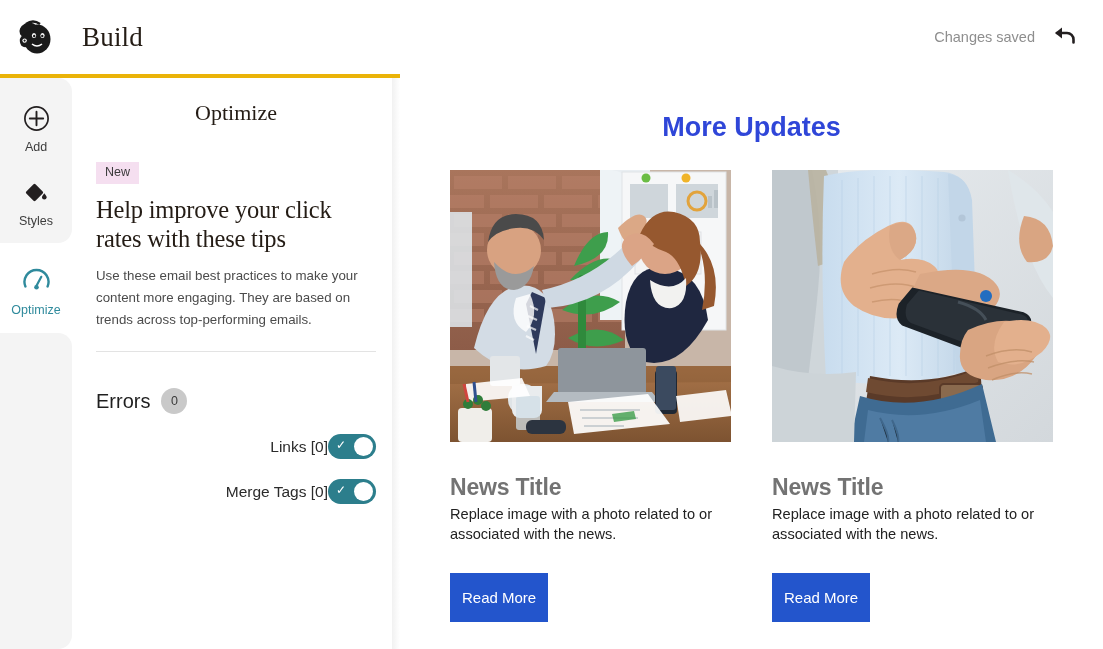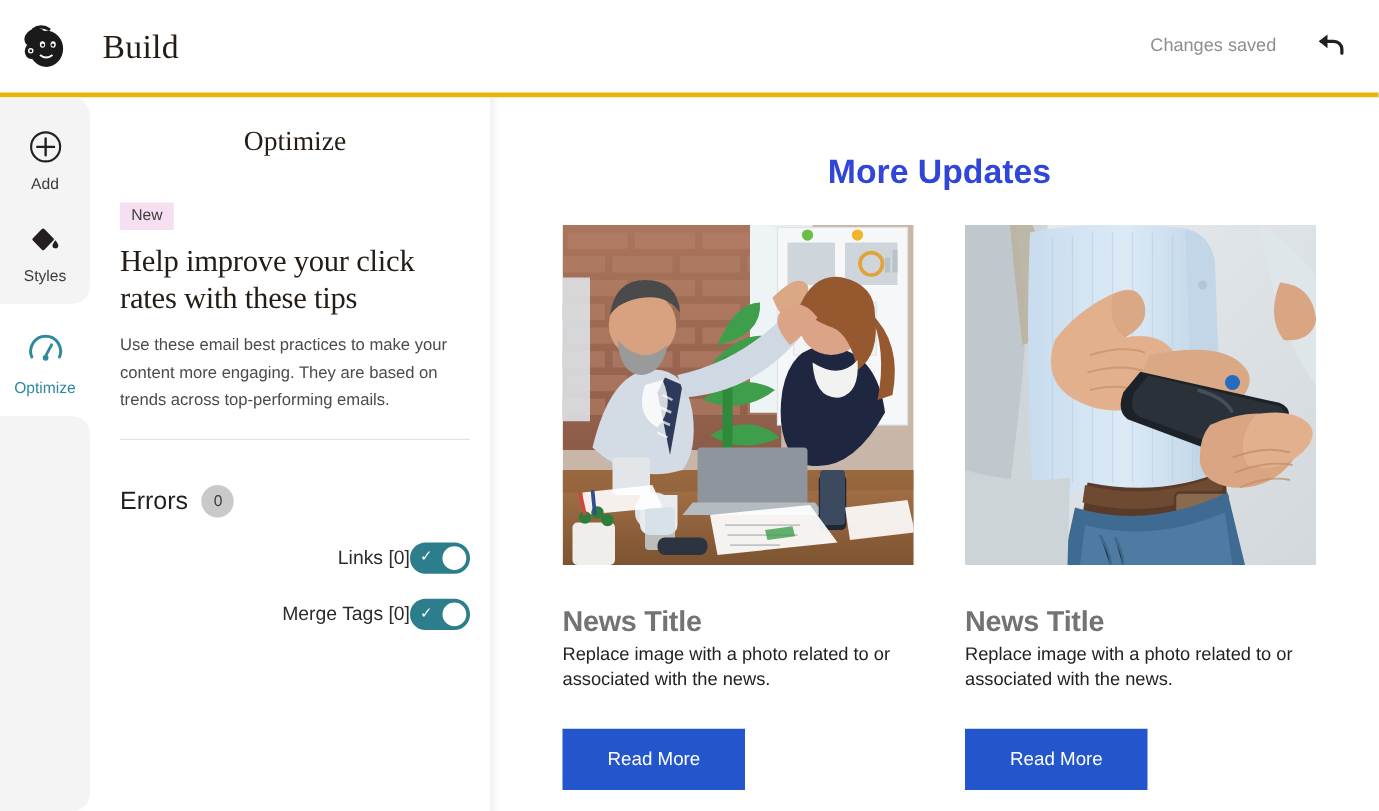--- a/index.html
+++ b/index.html
@@ -19,21 +19,21 @@
     border-bottom: 4px solid #eab308;
     display: flex; align-items: center;
   }
   .brand-logo { margin-left: 14px; width: 46px; height: 46px; display:block; }
   .app-title {
     margin-left: 22px;
     font-family: "Liberation Serif", serif;
     font-size: 27px; color: #241c15; letter-spacing: .2px;
   }
   .header-right {
-    margin-left: auto; display: flex; align-items: center; gap: 28px;
+    margin-left: auto; display: flex; align-items: center; gap: 14px;
     margin-right: 24px;
   }
   .save-status { font-size: 14.5px; color: #8e8e8e; }
   .undo-btn { width: 30px; height: 30px; display:flex; align-items:center; justify-content:center; cursor:pointer; }
 
   
   .rail { position: absolute; top: 78px; left: 0; width: 72px; height: 571px; background: #ffffff; }
   .rail-card {
     position: absolute; left: 0; width: 72px;
     background: #f4f4f4;
@@ -100,39 +100,39 @@
     position: absolute; left: 8px; top: 5px; width: 13px; height: 13px;
     color: #fff; font-size: 12px; line-height: 13px;
   }
   .toggle .knob {
     position: absolute; right: 3px; top: 3px;
     width: 19px; height: 19px; border-radius: 50%; background: #fff;
   }
 
   
   .canvas {
-    position: absolute; top: 78px; left: 400px;
+    position: absolute; top: 68px; left: 400px;
     width: 703px; height: 571px; background: #ffffff; overflow: hidden;
   }
   .email-heading {
     text-align: center; margin-top: 44px;
     font-size: 27px; font-weight: bold; color: #2f46d8;
   }
   .cards { display: flex; gap: 41px; padding: 0 50px; margin-top: 27px; }
   .card { width: 281px; }
   .photo { width: 281px; height: 272px; position: relative; overflow: hidden; }
   .news-title {
     margin-top: 32px; font-size: 23px; font-weight: bold; color: #737373;
     letter-spacing: -0.2px;
   }
   .news-text { margin-top: 3px; font-size: 14.6px; line-height: 1.38; color: #222; }
   .read-more {
     display: inline-block; margin-top: 29px;
     background: #2355cc; color: #ffffff;
-    font-size: 15px; padding: 16px 36px; border: none; cursor: pointer;
+    font-size: 15px; padding: 16px 12px; border: none; cursor: pointer;
   }
 </style>
 </head>
 <body>
 
 <div class="app">
 
   <div class="header">
     <span class="brand-logo">
       <svg width="46" height="46" viewBox="0 0 46 46">

